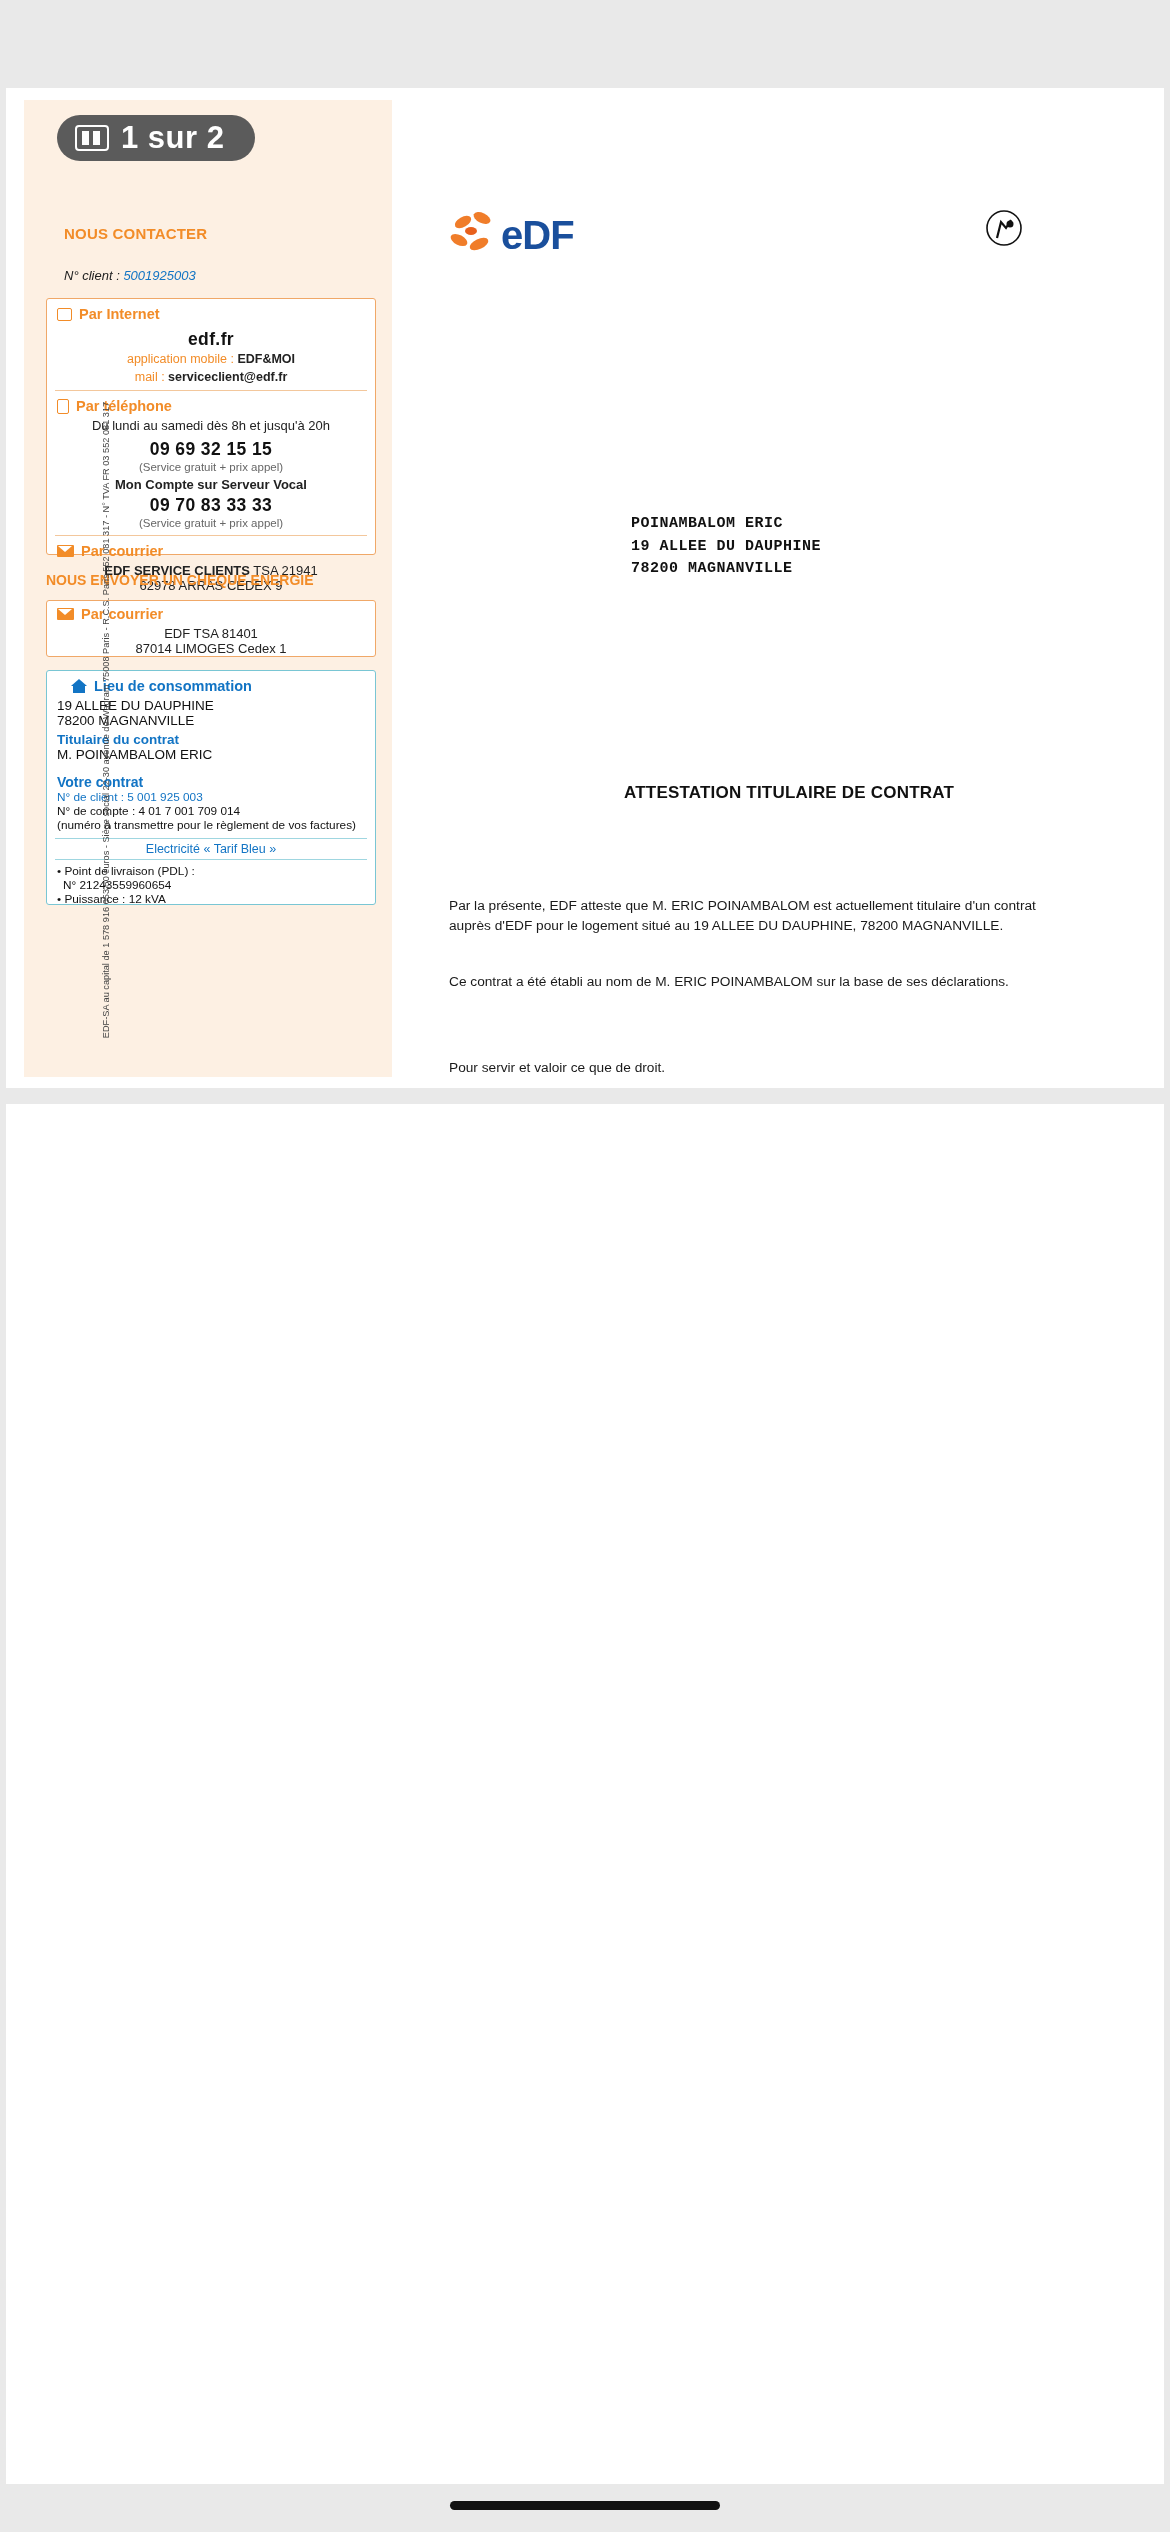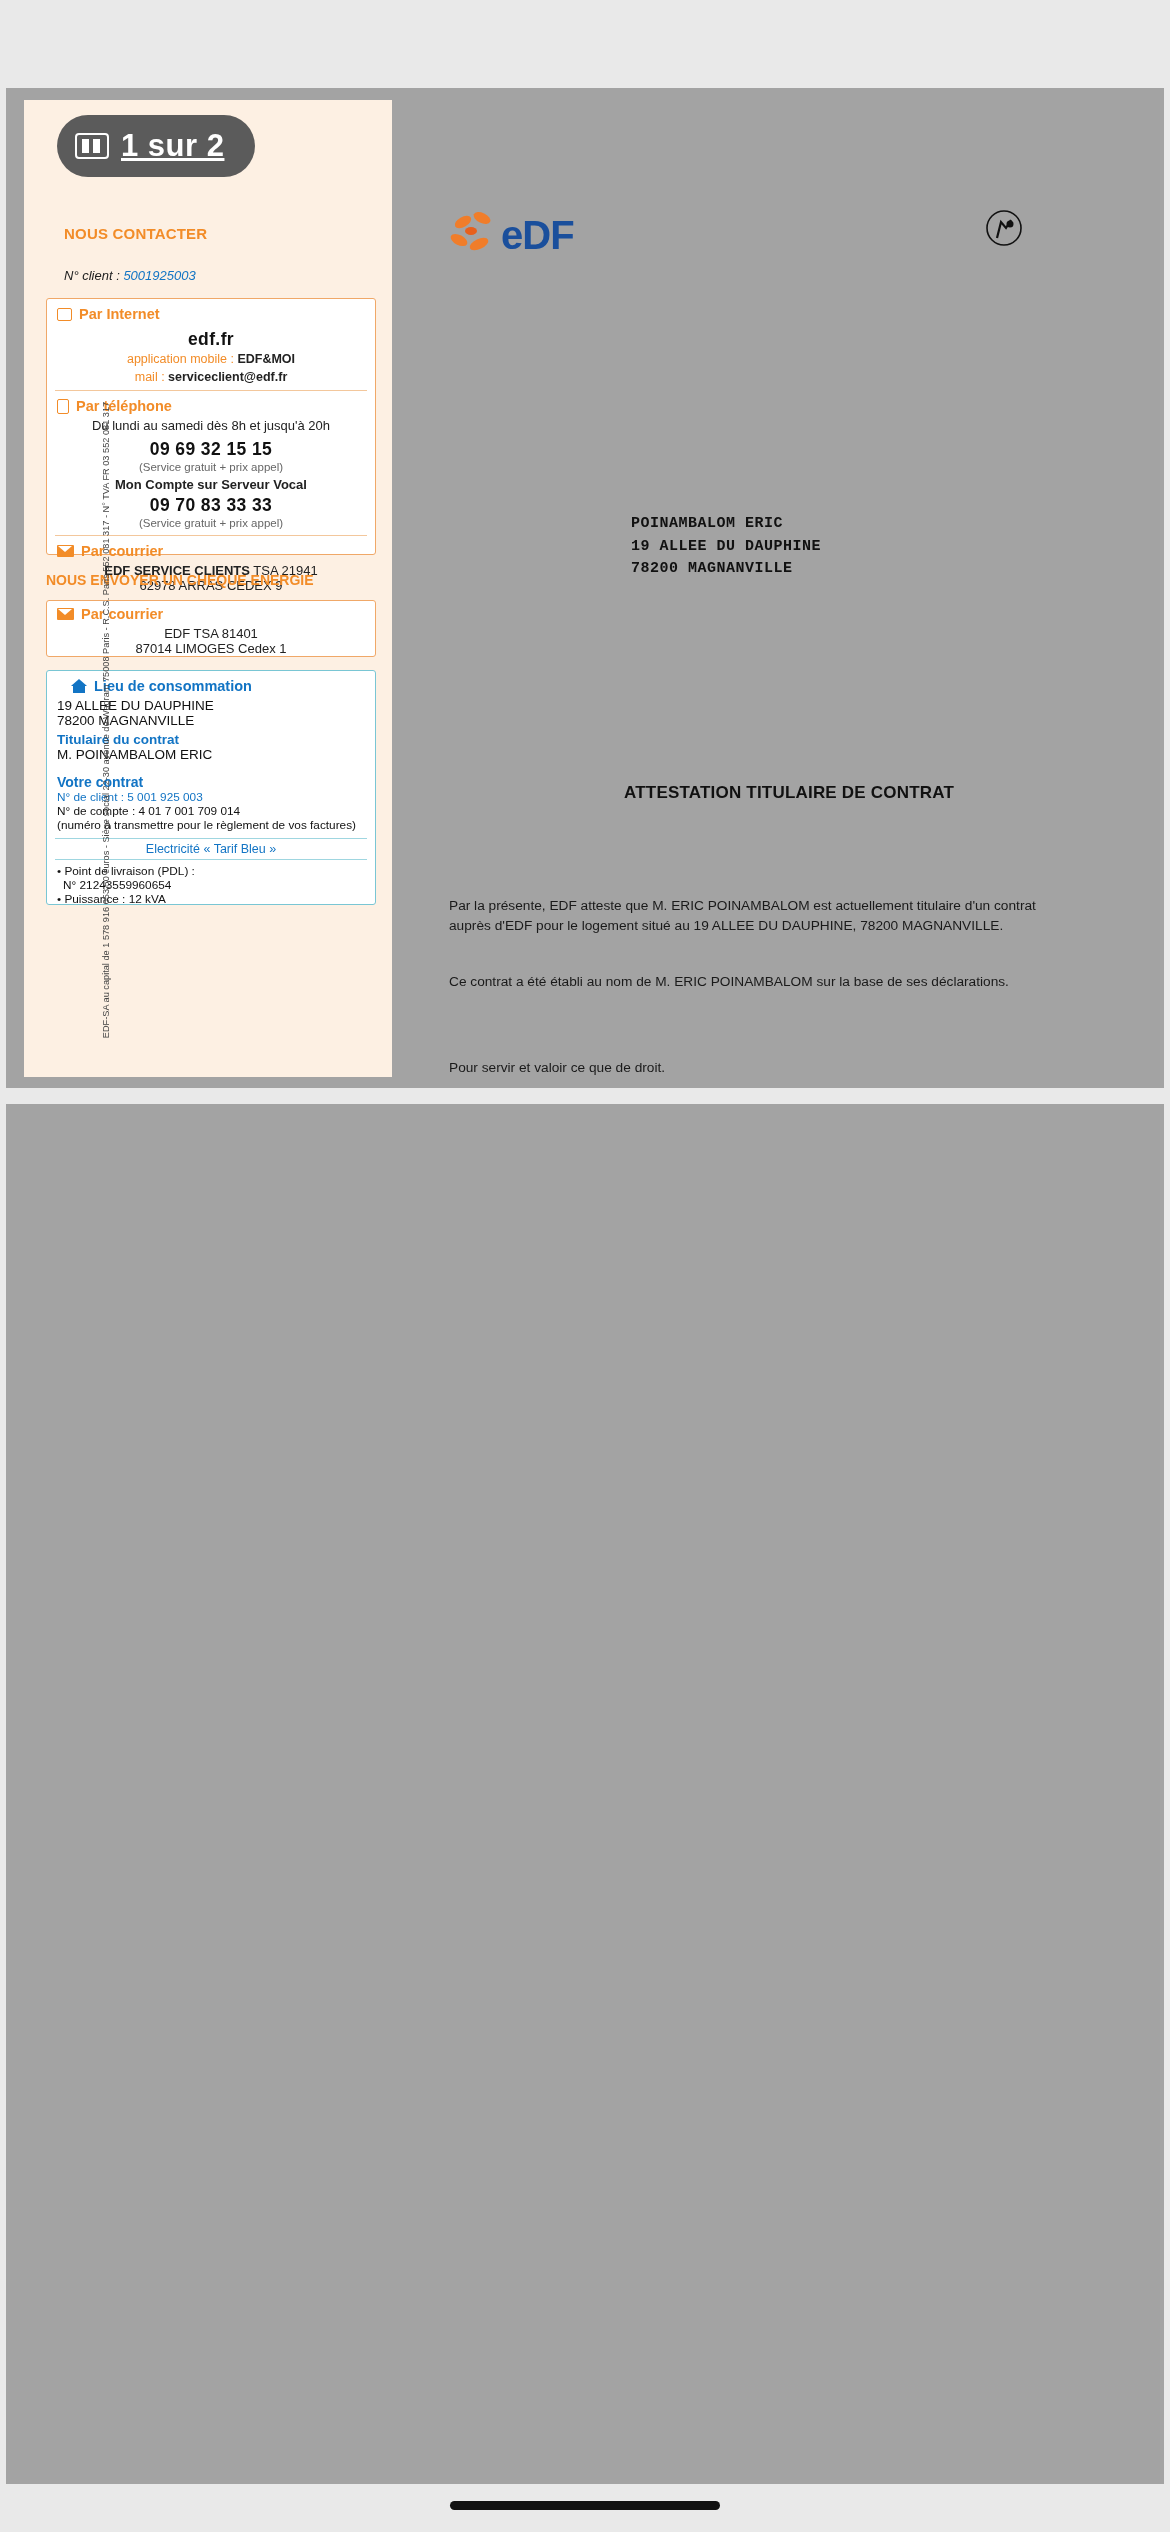--- a/index.html
+++ b/index.html
@@ -12,41 +12,40 @@
   #root {
     position: relative;
     width: 1170px; height: 2532px;
     background: #e9e9e9;
     overflow: hidden;
   }
 
   
   .page {
     position: absolute;
-    background: #a3a3a3;
+    background: #ffffff;
     left: 6px;
     width: 1158px;
   }
   #page1 { top: 88px; height: 1000px; }
   #page2 { top: 1104px; height: 1380px; }
 
   
   .page-pill {
     position: absolute;
     left: 57px; top: 115px;
-    width: 198px; height: 62px;
+    width: 198px; height: 46px;
     background: #5b5b5b;
     border-radius: 31px;
     display: flex;
     align-items: center;
     gap: 12px;
     padding: 0 18px;
     color: #ffffff;
     z-index: 50;
-    text-decoration: underline;
   }
   .page-pill .pg-icon {
     width: 34px; height: 26px;
     border: 2.5px solid #ffffff;
     border-radius: 4px;
     position: relative;
     flex: 0 0 auto;
   }
   .page-pill .pg-icon:before {
     content: "";

